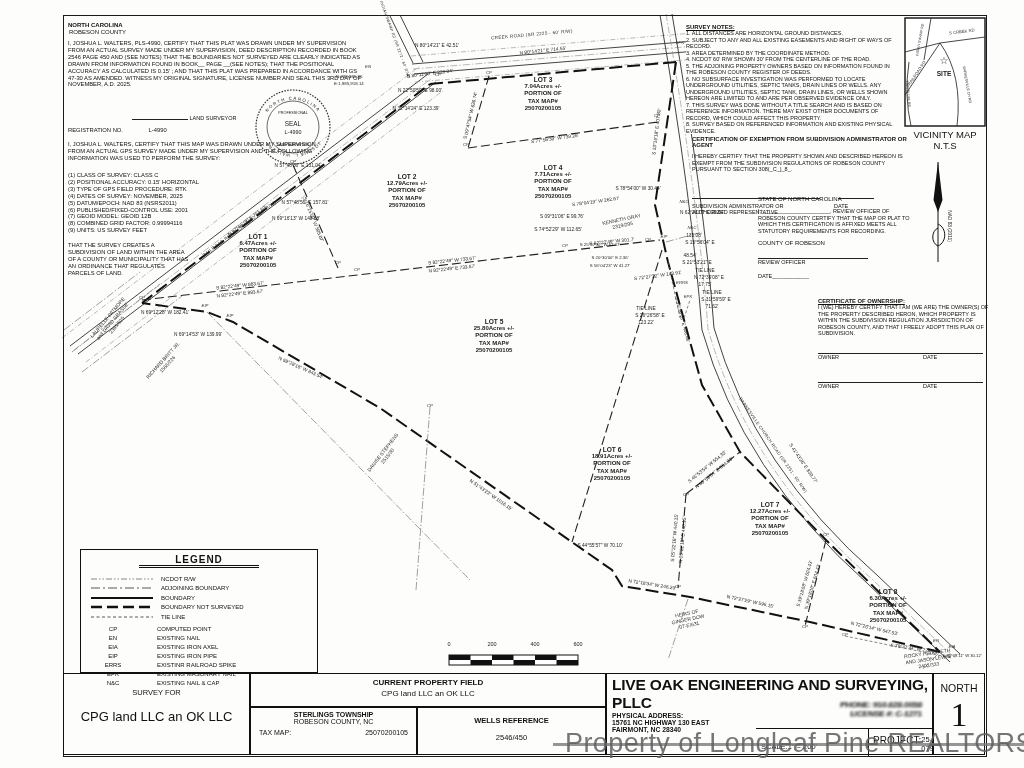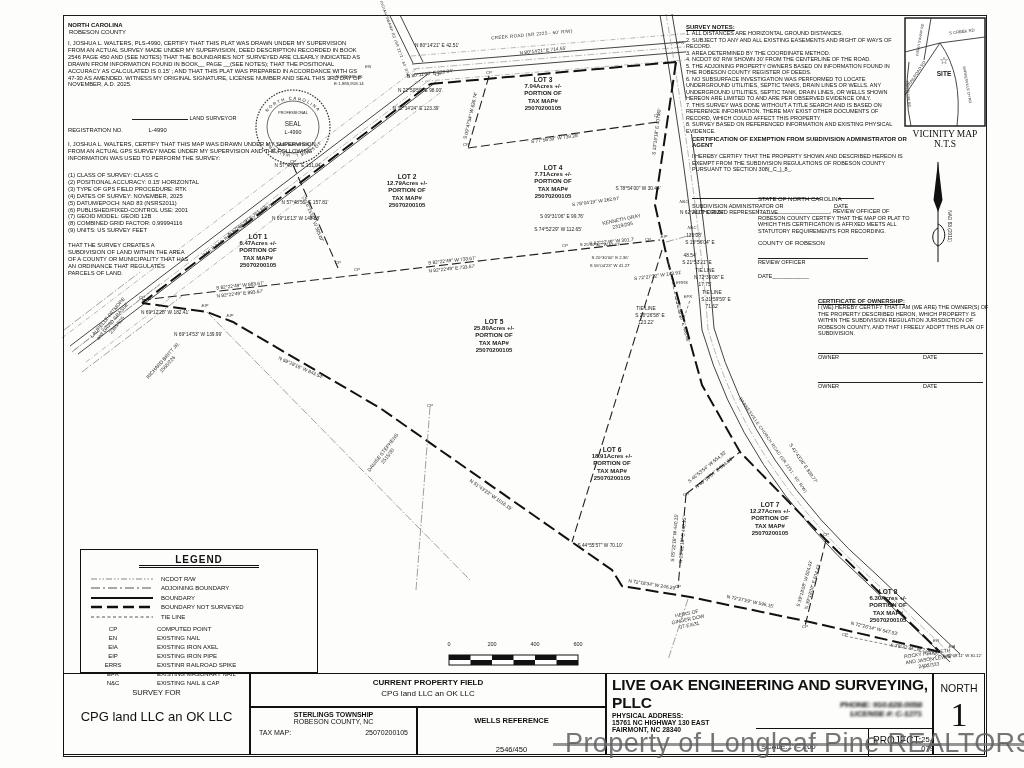--- a/index.html
+++ b/index.html
@@ -285,21 +285,21 @@
     <div class="microtxt">1.    ALL DISTANCES ARE HORIZONTAL GROUND DISTANCES.</div>
     <div class="microtxt">2.    SUBJECT TO ANY AND ALL EXISTING EASEMENTS AND RIGHT OF WAYS OF RECORD.</div>
     <div class="microtxt">3.    AREA DETERMINED BY THE COORDINATE METHOD.</div>
     <div class="microtxt">4.    NCDOT 60' R/W SHOWN 30' FROM THE CENTERLINE OF THE ROAD.</div>
     <div class="microtxt">5.    THE ADJOINING PROPERTY OWNERS BASED ON INFORMATION FOUND IN THE ROBESON COUNTY REGISTER OF DEEDS.</div>
     <div class="microtxt">6.    NO SUBSURFACE INVESTIGATION WAS PERFORMED TO LOCATE UNDERGROUND UTILITIES, SEPTIC TANKS, DRAIN LINES OR WELLS.  ANY UNDERGROUND UTILITIES, SEPTIC TANK, DRAIN LINES, OR WELLS SHOWN HEREON ARE LIMITED TO AND ARE PER OBSERVED EVIDENCE ONLY.</div>
     <div class="microtxt">7.    THIS SURVEY WAS DONE WITHOUT A TITLE SEARCH AND IS BASED ON REFERENCE INFORMATION.  THERE MAY EXIST OTHER DOCUMENTS OF RECORD, WHICH COULD AFFECT THIS PROPERTY.</div>
     <div class="microtxt">8.    SURVEY BASED ON REFERENCED INFORMATION AND EXISTING PHYSICAL EVIDENCE.</div>
   </div>
 
-  <div class="abs" style="left:901px;top:129px;width:88px;text-align:center;font-family:Liberation Serif, serif;font-size:9.5px">VICINITY MAP N.T.S</div>
+  <div class="abs" style="left:901px;top:129px;width:88px;text-align:center;font-family:Liberation Sans, sans-serif;font-size:9.5px">VICINITY MAP N.T.S</div>
 
   <div class="abs" style="left:692px;top:136px;width:218px">
     <div style="font-size:6px;font-weight:bold">CERTIFICATION OF EXEMPTION FROM SUBDIVISION ADMINISTRATOR OR AGENT</div>
     <div class="microtxt" style="margin-top:5px">I HEREBY CERTIFY THAT THE PROPERTY SHOWN AND DESCRIBED HEREON IS EXEMPT FROM THE SUBDIVISION REGULATIONS OF ROBESON COUNTY PURSUANT TO SECTION 308(_C_)_8_.</div>
     <div style="margin-top:12px">
       <span class="sigline" style="width:128px"></span>
       <span class="sigline" style="width:36px;margin-left:14px"></span>
     </div>
     <div style="display:flex;font-size:5.5px">
       <div style="width:128px">SUBDIVISION ADMINISTRATOR OR AUTHORIZED REPRESENTATIVE</div>
@@ -493,21 +493,21 @@
     <div class="tbcell" style="left:187px;top:34px;width:167px;height:48px">
       <div style="font-size:7px;font-weight:bold;margin-top:3px">STERLINGS TOWNSHIP</div>
       <div style="font-size:7px">ROBESON COUNTY, NC</div>
       <div style="display:flex;font-size:7px;margin-top:4px;padding:0 8px;justify-content:space-between">
         <span>TAX MAP:</span>
         <span>25070200105</span>
       </div>
     </div>
     <div class="tbcell" style="left:354px;top:34px;width:189px;height:48px">
       <div style="font-size:7.5px;font-weight:bold;margin-top:8px">WELLS REFERENCE</div>
-      <div style="font-size:7.5px;margin-top:20px">2546/450</div>
+      <div style="font-size:7.5px;margin-top:8px">2546/450</div>
     </div>
     <div class="tbcell" style="left:543px;top:0;width:327px;height:82px;text-align:left">
       <div style="font-size:15.5px;font-weight:bold;margin:2px 0 0 5px;letter-spacing:-.2px">LIVE OAK ENGINEERING AND SURVEYING, PLLC</div>
       <div style="font-size:6.8px;font-weight:bold;margin-left:5px">PHYSICAL ADDRESS:</div>
       <div style="font-size:6.8px;font-weight:bold;margin-left:5px">15761 NC HIGHWAY 130 EAST</div>
       <div style="font-size:6.8px;font-weight:bold;margin-left:5px">FAIRMONT, NC 28340</div>
       <div class="abs blur2" style="right:10px;top:26px;font-size:8px;text-align:right">
         <div>PHONE: 910.628.0058</div>
         <div>LICENSE #: C-1271</div>
       </div>

